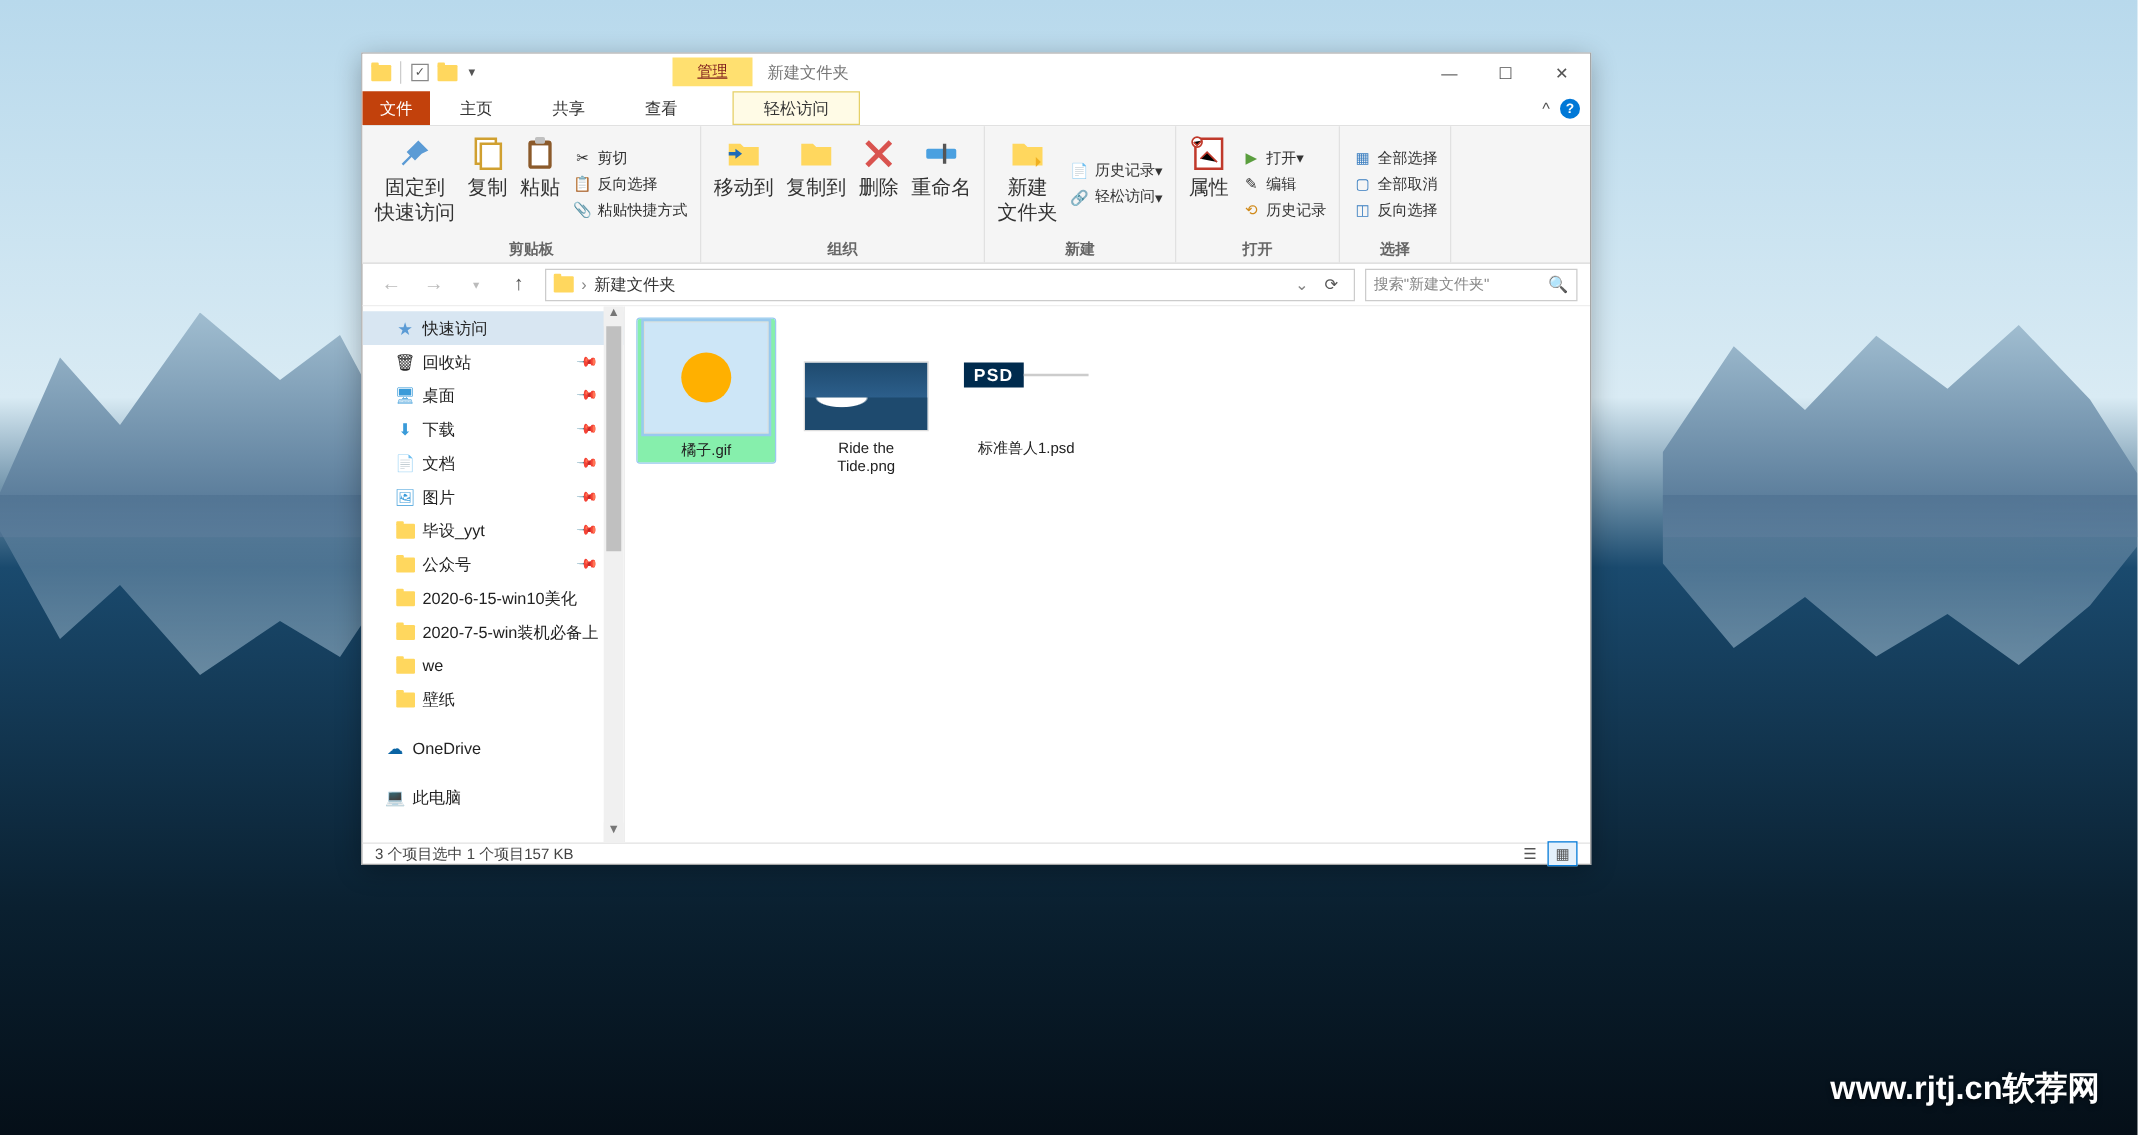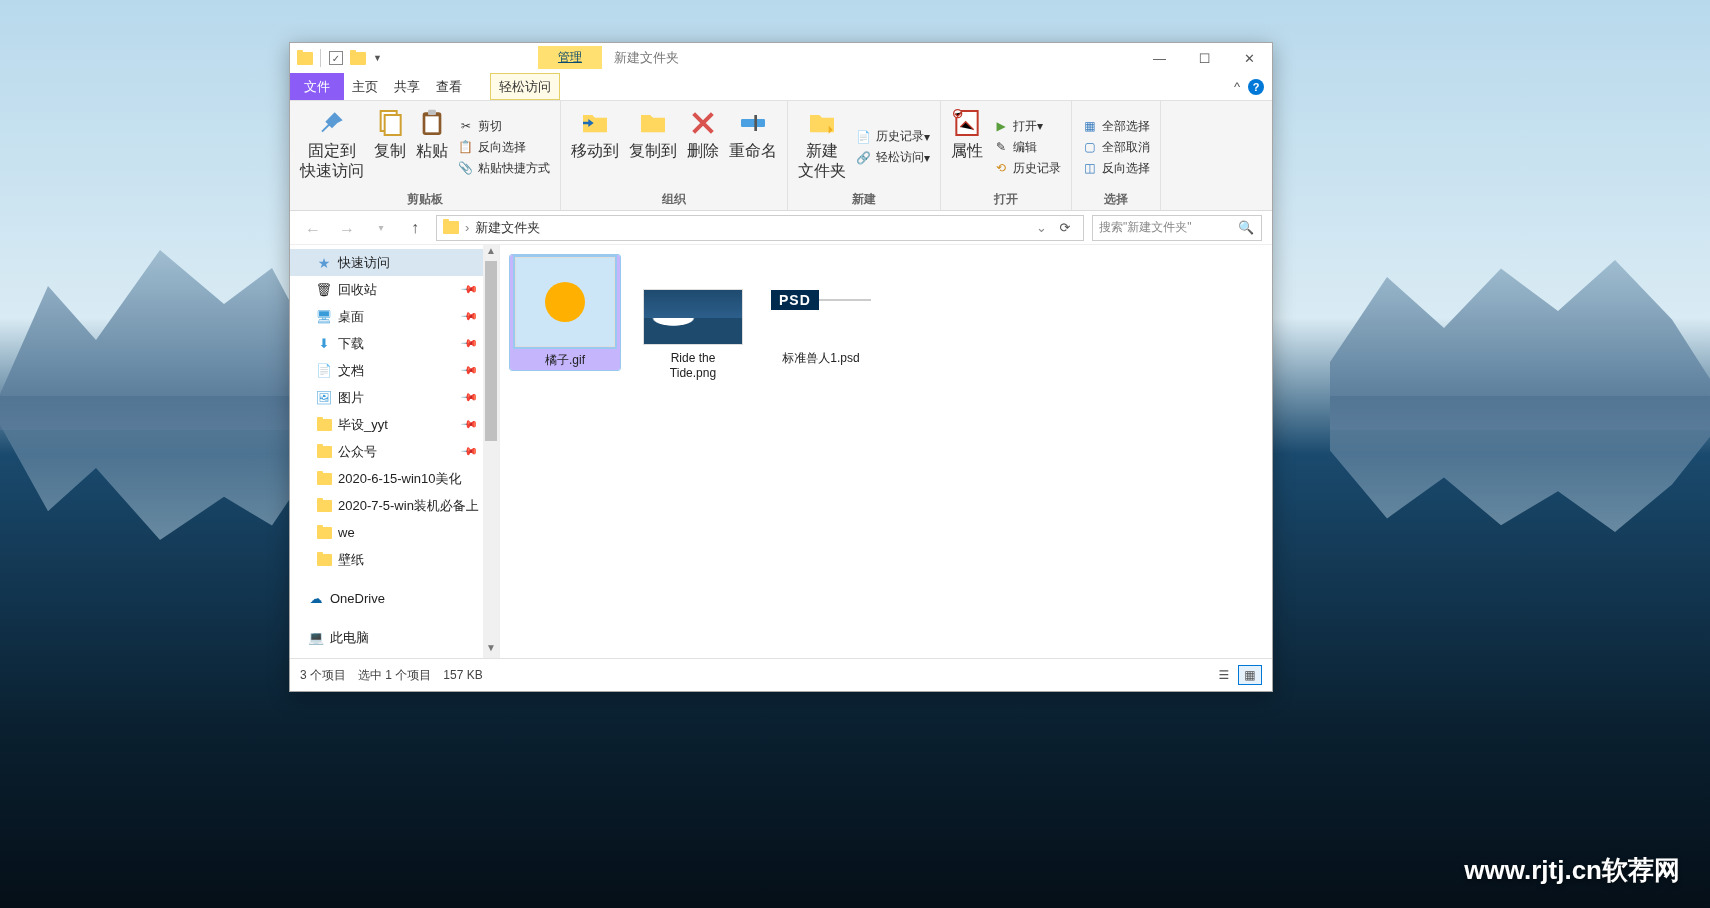--- a/index.html
+++ b/index.html
@@ -13,27 +13,27 @@
 .window { position: absolute; left: 289px; top: 42px; width: 984px; height: 650px; background: #fff; border: 1px solid #a6a6a6; display: flex; flex-direction: column; font-size: 13px; box-shadow: 0 4px 20px rgba(0,0,0,0.3); }
 .titlebar { height: 30px; display: flex; align-items: center; background: #fff; }
 .tb-icons { display: flex; align-items: center; padding: 0 6px; gap: 4px; }
 .tb-icon { width: 18px; height: 18px; display: flex; align-items: center; justify-content: center; }
 .folder-sm { width: 16px; height: 13px; background: #ffd75e; border-radius: 1px; position: relative; }
 .folder-sm::before { content: ''; position: absolute; top: -2px; left: 0; width: 6px; height: 3px; background: #ffd75e; border-radius: 1px 1px 0 0; }
 .qat-sep { width: 1px; height: 18px; background: #ccc; margin: 0 2px; }
 .qat-check { width: 14px; height: 14px; border: 1px solid #888; display: flex; align-items: center; justify-content: center; color: #555; font-size: 10px; }
 .qat-down { font-size: 9px; color: #555; margin-left: 2px; }
 .tb-tabs-context { height: 22px; display: flex; align-items: flex-end; }
-.tb-context { background: #ffe070; padding: 3px 20px; font-size: 12px; color: #0c4a6e; text-decoration: underline; }
+.tb-context { background: #ffe070; padding: 3px 20px; font-size: 12px; color: #7f1d1d; text-decoration: underline; }
 .tb-title { padding: 0 12px; color: #777; flex:1; }
 .tb-controls { display: flex; margin-left: auto; }
 .tb-btn { width: 45px; height: 30px; display: flex; align-items: center; justify-content: center; color: #555; font-size: 13px; }
 .menubar { height: 28px; display: flex; align-items: stretch; background: #fff; border-bottom: 1px solid #e1e1e1; }
-.menu-file { background: #8b5cf6; color: #fff; padding: 0 14px; display: flex; align-items: center; font-size: 13px; }
-.menu-item { padding: 0 8px; display: flex; align-items: center; font-size: 13px; color: #333; }
+.menu-file { background: #c2410c; color: #fff; padding: 0 14px; display: flex; align-items: center; font-size: 13px; }
+.menu-item { padding: 0 24px; display: flex; align-items: center; font-size: 13px; color: #333; }
 .menu-item.tool-tab { background: #fffbe6; border: 1px solid #e5d068; color: #333; }
 .menubar-right { margin-left: auto; display: flex; align-items: center; padding: 0 8px; gap: 8px; }
 .help-circle { width: 16px; height: 16px; border-radius: 50%; background: #0078d7; color: #fff; display: flex; align-items: center; justify-content: center; font-size: 11px; font-weight: bold; }
 .ribbon { height: 110px; background: #f5f5f5; border-bottom: 1px solid #dadada; display: flex; }
 .rgroup { border-right: 1px solid #e1e1e1; display: flex; flex-direction: column; padding: 4px 6px 0; }
 .rgroup-body { flex: 1; display: flex; gap: 2px; }
 .rgroup-label { text-align: center; font-size: 12px; color: #666; padding: 2px 0; font-weight: bold; }
 .rbtn { display: flex; flex-direction: column; align-items: center; padding: 2px 4px; gap: 2px; cursor: default; }
 .rbtn-lbl { font-size: 16px; color: #333; text-align: center; white-space: pre-line; line-height: 1.25; }
 .ricon { width: 32px; height: 32px; display: flex; align-items: center; justify-content: center; }
@@ -59,31 +59,31 @@
 .nav-icon { width: 16px; height: 16px; display: inline-flex; align-items: center; justify-content: center; }
 .folder-ic { width: 15px; height: 12px; background: #ffd75e; border-radius: 1px; position: relative; }
 .folder-ic::before { content: ''; position: absolute; top: -2px; left: 0; width: 6px; height: 3px; background: #ffd75e; border-radius: 1px 1px 0 0; }
 .star-ic { color: #5b9bd5; font-size: 14px; }
 .scrolltrack { position: absolute; right: 0; top: 0; bottom: 0; width: 16px; background: #f0f0f0; }
 .scrollbtn { height: 16px; text-align: center; font-size: 10px; color: #777; background: #f0f0f0; }
 .scrollthumb { position: absolute; top: 16px; left: 2px; right: 2px; height: 180px; background: #c0c0c0; }
 .content { flex: 1; padding: 10px; display: flex; align-items: flex-start; gap: 18px; }
 .file-item { width: 110px; display: flex; flex-direction: column; align-items: center; gap: 6px; }
 .file-item.selected .thumb { outline: 2px solid #99c9ef; background: #cde6f7; }
-.file-item.selected { background: #c4b5fd; outline: 1px solid #99c9ef; padding: 2px; border-radius: 2px; }
+.file-item.selected { background: #86efac; outline: 1px solid #99c9ef; padding: 2px; border-radius: 2px; }
 .thumb { width: 100px; height: 90px; background: #fff; border: 1px solid #ddd; display: flex; align-items: center; justify-content: center; position: relative; overflow: hidden; }
 .thumb.orange { background: #fff; }
 .thumb.orange::after { content:''; width:40px; height:40px; background:#ffb000; border-radius:50%; }
 .thumb.wave { background: linear-gradient(to bottom, #1e4a6e, #3a72a6); position: relative; height: 56px; margin-top: 34px; }
 .thumb.wave::after { content:''; position:absolute; bottom:0; left:0; right:0; height:26px; background: radial-gradient(ellipse at 30% 0%, #fff 0 20%, transparent 22%), #1e4a6e; }
 .thumb.psd { border: none; display:flex; flex-direction:row; align-items:center; }
 .psd-badge { background:#002b4e; color:#fff; font-weight:bold; font-size:14px; padding:2px 8px; letter-spacing:1px; }
 .psd-body { flex:1; width: 70px; border: 1px solid #ccc; background: linear-gradient(135deg, #1fa2e3 0 50%, #ffcc4a 50% 75%, #9fbd36 75%); }
 .fname { font-size: 12px; text-align: center; color: #222; line-height: 1.25; white-space: pre-line; }
-.statusbar { height: 33px; border-top: 1px solid #e1e1e1; display: flex; align-items: center; padding: 0 10px; gap: 12px; font-size: 12px; color: #444; }
+.statusbar { height: 17px; border-top: 1px solid #e1e1e1; display: flex; align-items: center; padding: 0 10px; gap: 0; font-size: 12px; color: #444; }
 .statusbar .view-ic { margin-left: auto; display:flex; gap:2px; }
 .view-btn { width: 24px; height: 20px; border: 1px solid transparent; display:flex; align-items:center; justify-content:center; color:#555; }
 .view-btn.active { border-color:#0078d7; background:#e5f1fb; }
 </style>
 </head>
 <body>
 
 <div class="mountains"></div>
 <div class="mountains reflection"></div>
 <div class="watermark" data-bind="watermark">www.rjtj.cn软荐网</div>

